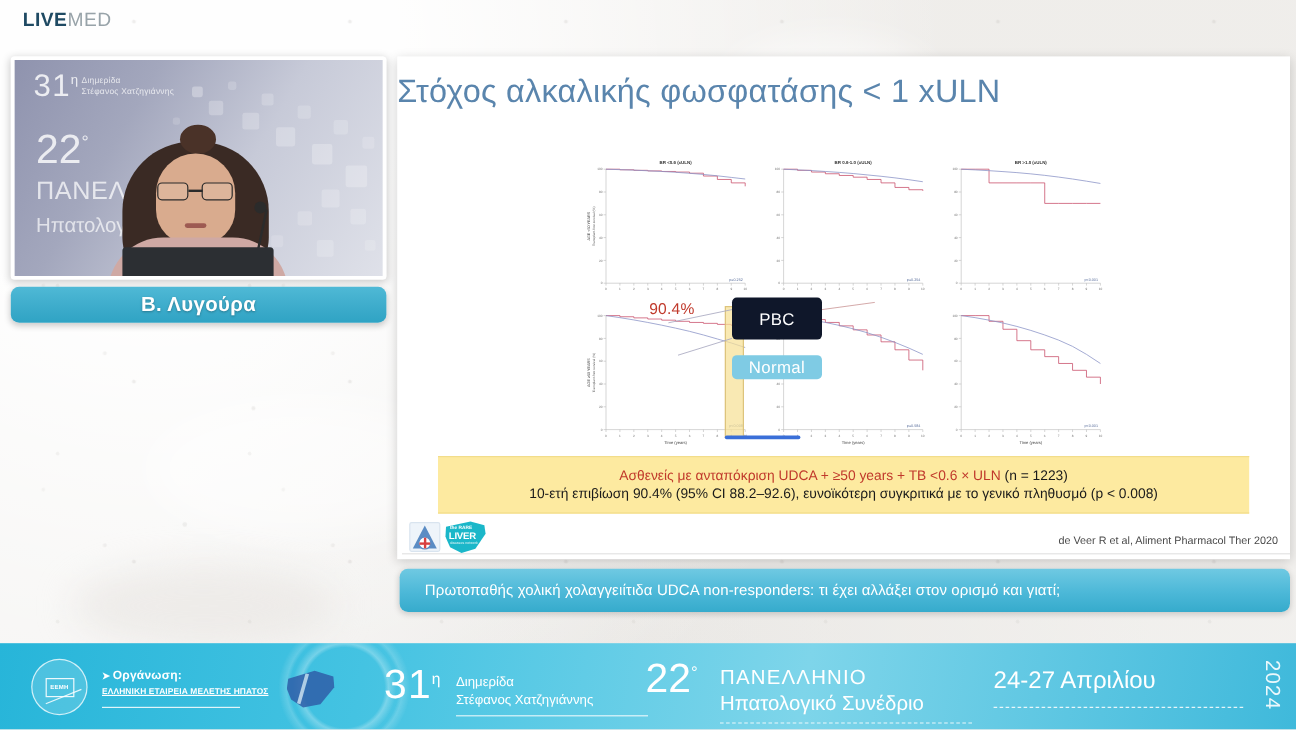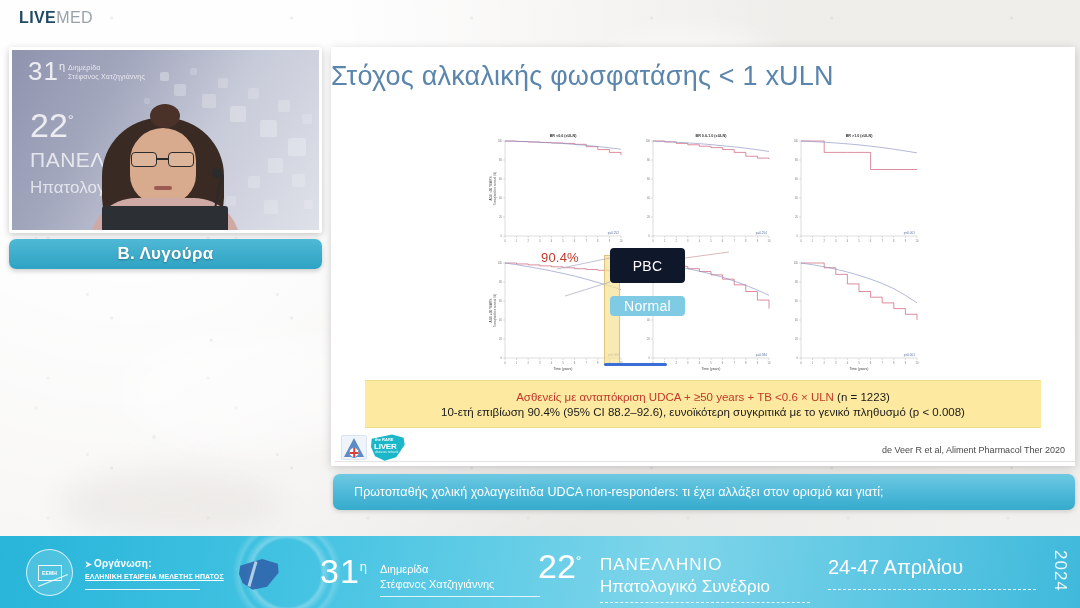--- a/index.html
+++ b/index.html
@@ -663,16 +663,16 @@
     <div class="rule"></div>
   </div>
 
   <div id="conf22">
     <div class="num"><span>22</span><sup>°</sup></div>
     <div class="pan">ΠΑΝΕΛΛΗΝΙΟ</div>
     <div class="hep">Ηπατολογικό Συνέδριο</div>
     <div class="dash"></div>
   </div>
 
-  <div id="dates">24-47 Απριλίου</div>
+  <div id="dates">24-27 Απριλίου</div>
   <div id="dates-dash"></div>
   <div id="year">2024</div>
 </div>
 
 </body></html>

